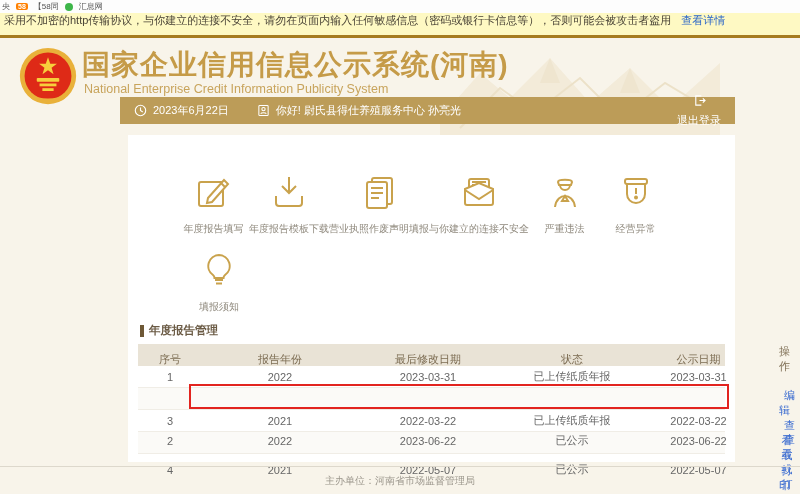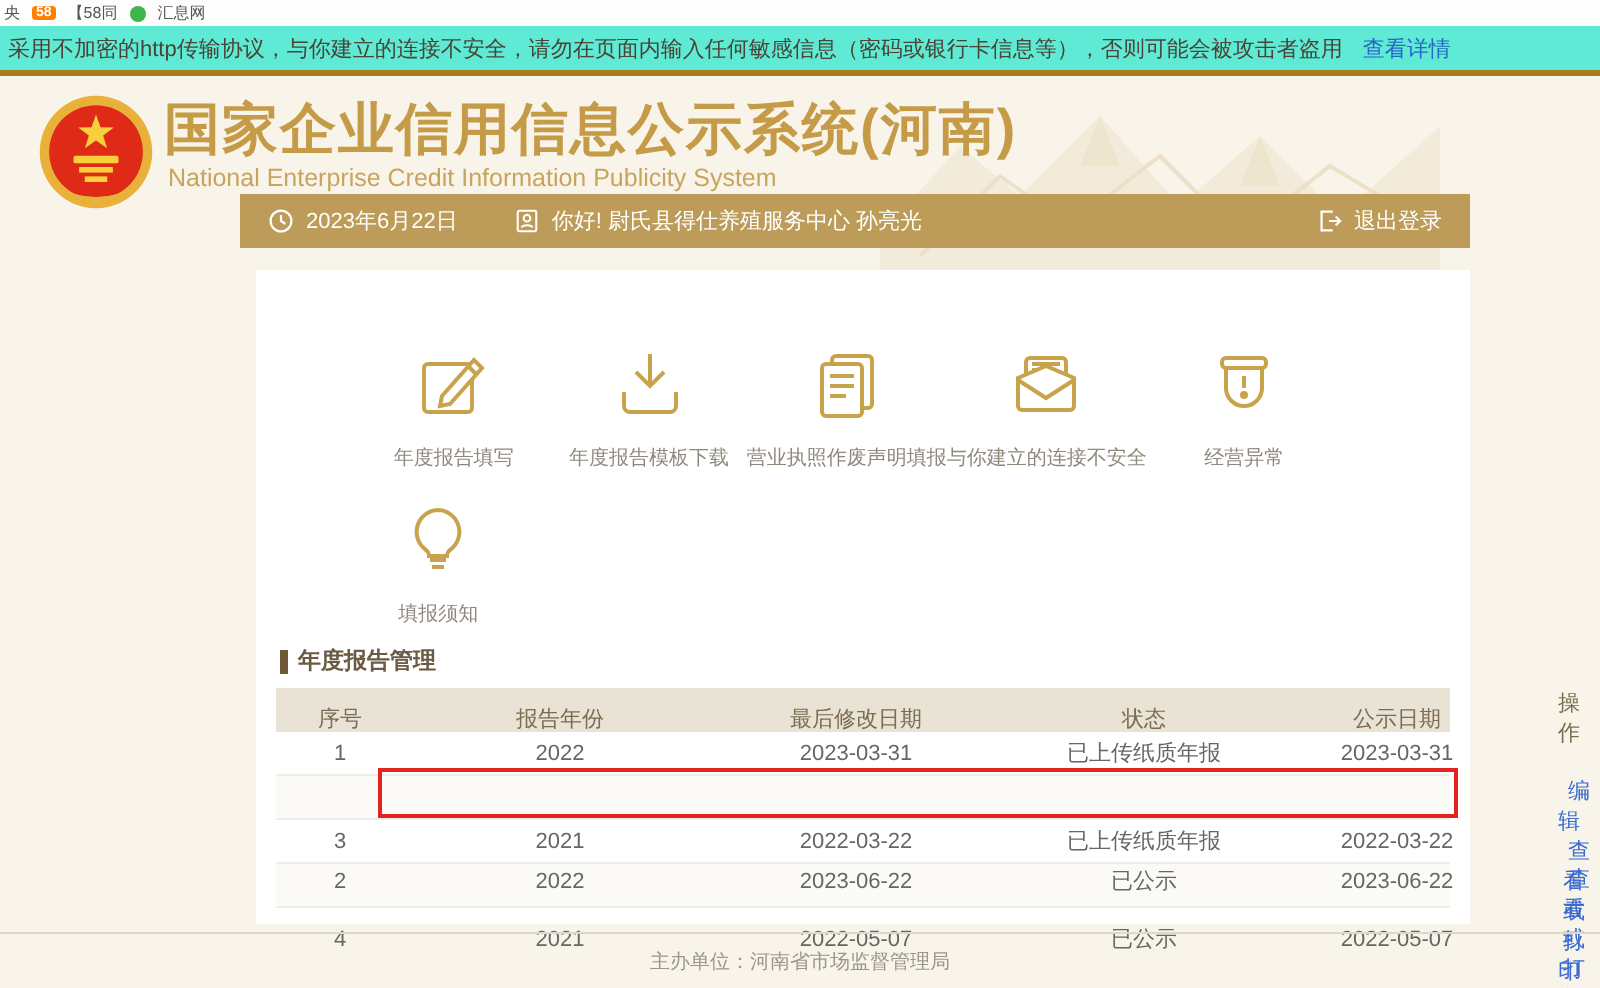--- a/index.html
+++ b/index.html
@@ -7,22 +7,22 @@
   body { font-family:"Liberation Sans","DejaVu Sans",sans-serif; background:#fff; }
   .screen { position:relative; width:800px; height:494px; overflow:hidden; background:#f8f4ea; }
 
   
   .bookmarks { position:absolute; top:0; left:0; width:800px; height:13px; background:#fdfdfd;
     display:flex; align-items:center; gap:6px; padding-left:2px; font-size:8px; color:#555; }
   .bm-58 { background:#ff8000; color:#fff; font-weight:bold; font-size:7px; padding:0 2px; border-radius:2px; }
   .bm-green { width:8px; height:8px; border-radius:50%; background:#3eb64a; display:inline-block; }
 
   
-  .warning { position:absolute; top:13px; left:0; width:800px; height:25px; background:#5eead4;
-    border-bottom:3px solid #a67c1f; display:flex; align-items:center; padding:0 4px; font-size:11px; color:#4a4436; white-space:nowrap; overflow:hidden; }
+  .warning { position:absolute; top:13px; left:0; width:800px; height:25px; background:#fef9c3;
+    border-bottom:3px solid #a67c1f; display:flex; padding:0 4px; font-size:11px; color:#4a4436; white-space:nowrap; overflow:hidden; }
   .warning a { color:#2a66c8; text-decoration:none; margin-left:10px; flex:none; }
 
   
   .site-header { position:absolute; top:38px; left:0; width:720px; height:97px; }
   .header-art { position:absolute; right:0; top:0; width:280px; height:97px; opacity:.55; }
   .emblem { position:absolute; left:18px; top:8px; width:60px; height:60px; }
   .title { position:absolute; left:82px; top:8px; font-size:28px; font-weight:bold; color:#c59b48; letter-spacing:1px; }
   .subtitle { position:absolute; left:84px; top:44px; font-size:12.5px; color:#c8a45c; }
 
   
@@ -104,21 +104,21 @@
     </span>
     <span class="grp">
       <svg class="ubar-icon" viewBox="0 0 14 14" fill="none" stroke="#fff" stroke-width="1.1">
         <rect x="2" y="1.5" width="10" height="11" rx="1"></rect>
           <circle cx="7" cy="5.5" r="1.8"></circle>
           <path d="M4 10.5c.6-1.6 5.4-1.6 6 0"></path>
       </svg>
       <span>你好! 尉氏县得仕养殖服务中心  孙亮光</span>
     </span>
     <span class="spacer"></span>
-    <span class="grp" style="cursor:pointer;">
+    <span class="grp" style="cursor:pointer;flex-direction:column;">
       <svg class="ubar-icon" viewBox="0 0 14 14" fill="none" stroke="#fff" stroke-width="1.2">
         <path d="M9 2H3v10h6"></path>
           <path d="M7 7h6M10.6 4.6L13 7l-2.4 2.4"></path>
       </svg>
       <span>退出登录</span>
     </span>
   </div>
 
   <div class="card">
 
@@ -148,20 +148,29 @@
         <span class="lbl">营业执照作废声明填报</span>
       </div>
       <div class="action">
         <svg class="ico" viewBox="0 0 38 38" fill="none" stroke="#c9a24c" stroke-width="2">
           <rect x="9" y="6" width="20" height="12" rx="2"></rect>
             <path d="M12 9h14M12 12h10"></path>
           <path d="M5 16l14-6 14 6v14a2 2 0 0 1-2 2H7a2 2 0 0 1-2-2z" fill="#fff"></path>
             <path d="M5 17l14 9 14-9"></path>
         </svg>
         <span class="lbl">与你建立的连接不安全</span>
+      </div>
+      <div class="action">
+        <svg class="ico" viewBox="0 0 38 38" fill="none" stroke="#c9a24c" stroke-width="2">
+          <path d="M12 9c0-3 14-3 14 0l-1 3H13z"></path>
+            <path d="M14 12a5 5 0 0 0 10 0"></path>
+          <path d="M9 34c1-8 6-11 10-11s9 3 10 11"></path>
+            <path d="M19 23l-3 5h6z"></path>
+        </svg>
+        <span class="lbl">严重违法</span>
       </div>
       <div class="action">
         <svg class="ico" viewBox="0 0 38 38" fill="none" stroke="#c9a24c" stroke-width="2">
           <rect x="8" y="6" width="22" height="5" rx="2"></rect>
             <path d="M10 11h18v10a9 9 0 0 1-18 0z"></path>
           <path d="M19 15v6"></path>
             <circle cx="19" cy="24.5" r="1" fill="#c9a24c"></circle>
         </svg>
         <span class="lbl">经营异常</span>
       </div>

